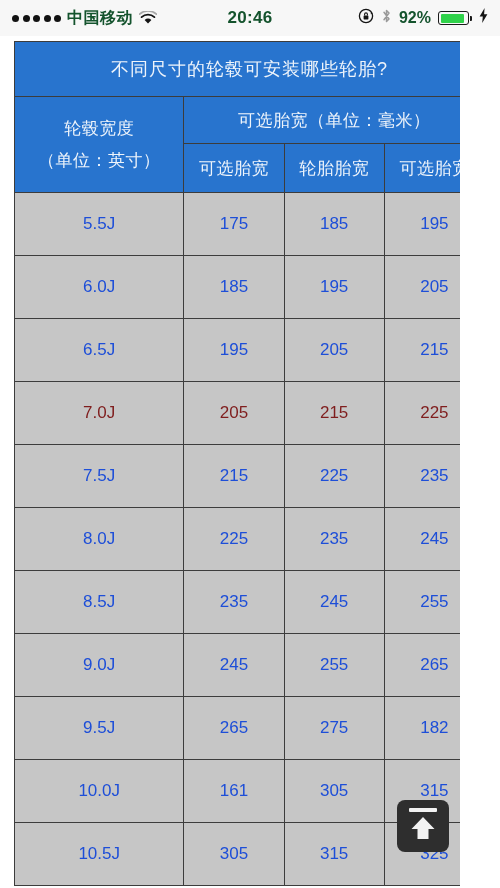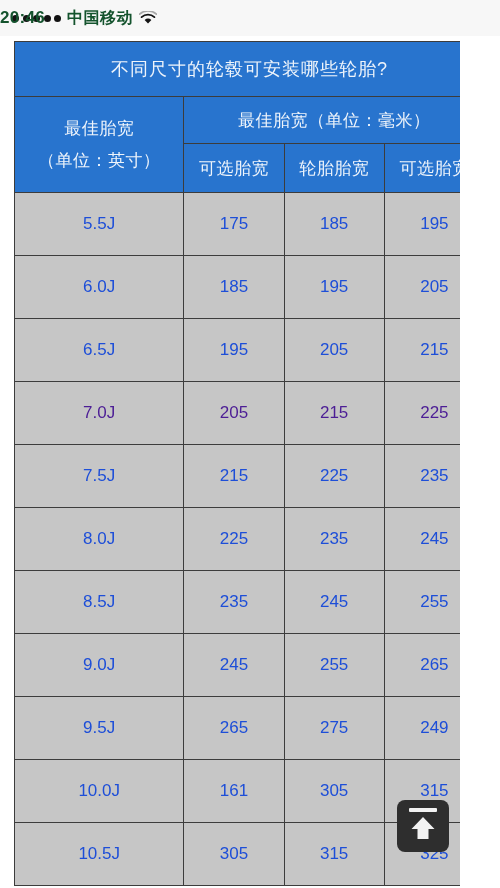--- a/index.html
+++ b/index.html
@@ -46,21 +46,21 @@
   }
   #carrier {
     font-size: 16px;
     font-weight: bold;
     letter-spacing: .5px;
   }
   .wifi-icon { display: block; }
   #status-time {
     position: absolute;
     left: 0; right: 0;
-    text-align: left;
+    text-align: center;
     font-size: 17px;
     font-weight: bold;
     letter-spacing: .3px;
     pointer-events: none;
   }
   #status-right {
     margin-left: auto;
     display: flex;
     align-items: center;
     gap: 7px;
@@ -141,21 +141,21 @@
   .hdr-sub {
     height: 48px;
     font-family: Liberation Mono, monospace;
   }
   .data-cell {
     background: #c6c6c6;
     color: #1d4ed8;
     font-size: 17px;
     height: 62px;
   }
-  .data-cell.hl { color: #4c1d95; }
+  .data-cell.hl { color: #7f1d1d; }
 
   
   #scroll-top-button {
     position: absolute;
     right: 11px;
     top: 764px;
     width: 52px;
     height: 52px;
     background: #2e2e2e;
     border-radius: 8px;
@@ -190,41 +190,68 @@
       <svg class="wifi-icon" width="18" height="14" viewBox="0 0 18 14">
         <path d="M9 12.6 L5.6 8.9 A5.2 5.2 0 0 1 12.4 8.9 Z" fill="#141414"></path>
         <path d="M2.6 6.1 A9.6 9.6 0 0 1 15.4 6.1" stroke="#141414" stroke-width="1.9" fill="none" stroke-linecap="round"></path>
         <path d="M0.6 3.1 A12.8 12.8 0 0 1 17.4 3.1" stroke="#141414" stroke-width="1.7" fill="none" stroke-linecap="round" opacity="0.35"></path>
       </svg>
     </span>
   </div>
 
   <div id="status-time">20:46</div>
 
+  <div id="status-right">
+    <span>
+      <svg width="16" height="16" viewBox="0 0 16 16">
+        <circle cx="8" cy="8" r="6.6" stroke="#141414" stroke-width="1.3" fill="none"></circle>
+        <rect x="5.6" y="7.4" width="4.8" height="4" rx="0.6" fill="#141414"></rect>
+        <path d="M6.6 7.4 V6.3 A1.4 1.4 0 0 1 9.4 6.3 V7.4" stroke="#141414" stroke-width="1.1" fill="none"></path>
+        <path d="M12.8 4.4 l1.7 0.9 -1.7 0.9" fill="#141414"></path>
+      </svg>
+    </span>
+    <span>
+      <svg width="11" height="16" viewBox="0 0 11 16">
+        <path d="M3 4.3 L8 11 L5.5 13.4 V2.6 L8 5 L3 11.7" stroke="#9a9a9a" stroke-width="1.5" fill="none" stroke-linejoin="round" stroke-linecap="round"></path>
+      </svg>
+    </span>
+    <span id="battery-pct">92%</span>
+    <span class="batt-wrap">
+      <span class="batt-body">
+          <span class="batt-fill" id="batt-fill" style="width: 92%; background: rgb(47, 210, 74);"></span>
+        </span>
+      <span class="batt-cap"></span>
+    </span>
+    <span>
+      <svg width="9" height="15" viewBox="0 0 9 15">
+        <path d="M5.6 0 L0.6 8.4 H3.8 L3.2 15 L8.4 6.3 H5.1 Z" fill="#141414"></path>
+      </svg>
+    </span>
+  </div>
 </div>
 
 <div id="content">
 
   <table id="spec-table">
     <colgroup>
       <col style="width:169px">
         <col style="width:100px">
       <col style="width:100px">
         <col style="width:100px">
     </colgroup>
     <tbody>
       <tr>
         <td class="title-cell" colspan="4">不同尺寸的轮毂可安装哪些轮胎?</td>
       </tr>
       <tr>
         <td class="hdr hdr-wheel" rowspan="2">
-          <div>最佳胎宽</div>
+          <div>轮毂宽度</div>
           <div>（单位：英寸）</div>
         </td>
-        <td class="hdr hdr-span" colspan="3">最佳胎宽（单位：毫米）</td>
+        <td class="hdr hdr-span" colspan="3">可选胎宽（单位：毫米）</td>
       </tr>
       <tr>
         <td class="hdr hdr-sub">可选胎宽</td>
         <td class="hdr hdr-sub">轮胎胎宽</td>
         <td class="hdr hdr-sub">可选胎宽</td>
       </tr>
     </tbody>
     <tbody id="table-body">
         <tr>
           <td class="data-cell">5.5J</td>
@@ -271,21 +298,21 @@
         <tr>
           <td class="data-cell">9.0J</td>
           <td class="data-cell">245</td>
           <td class="data-cell">255</td>
           <td class="data-cell">265</td>
         </tr>
         <tr>
           <td class="data-cell">9.5J</td>
           <td class="data-cell">265</td>
           <td class="data-cell">275</td>
-          <td class="data-cell">249</td>
+          <td class="data-cell">182</td>
         </tr>
         <tr>
           <td class="data-cell">10.0J</td>
           <td class="data-cell">161</td>
           <td class="data-cell">305</td>
           <td class="data-cell">315</td>
         </tr>
         <tr>
           <td class="data-cell">10.5J</td>
           <td class="data-cell">305</td>

